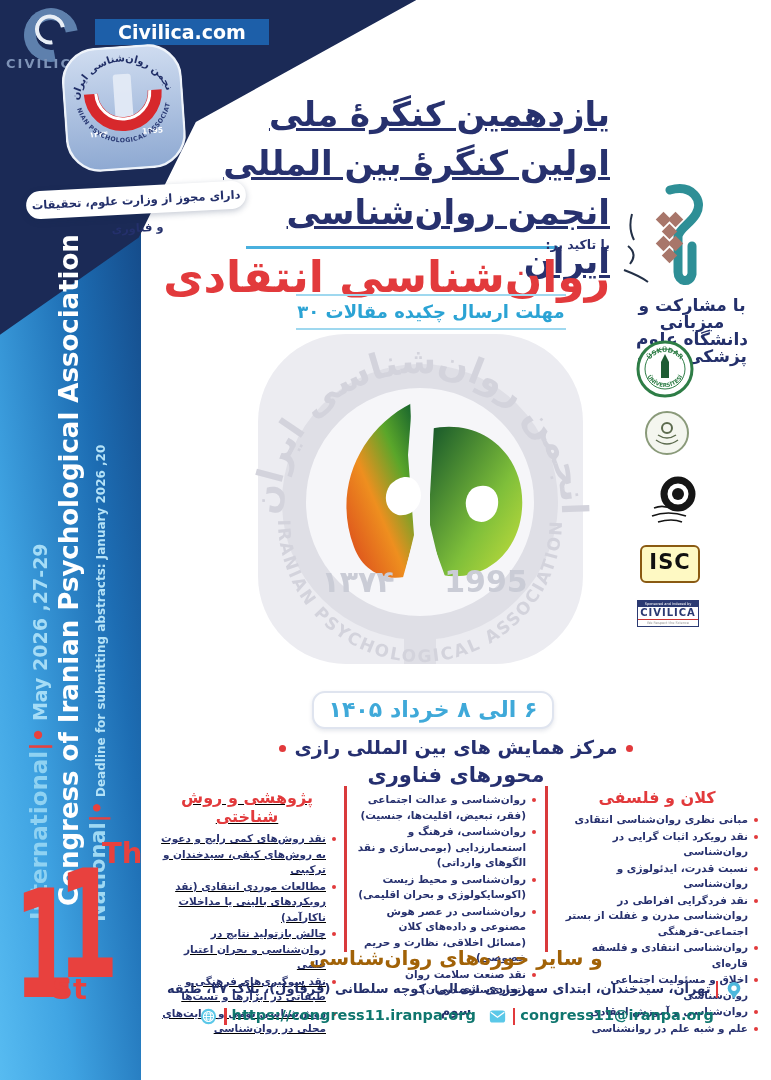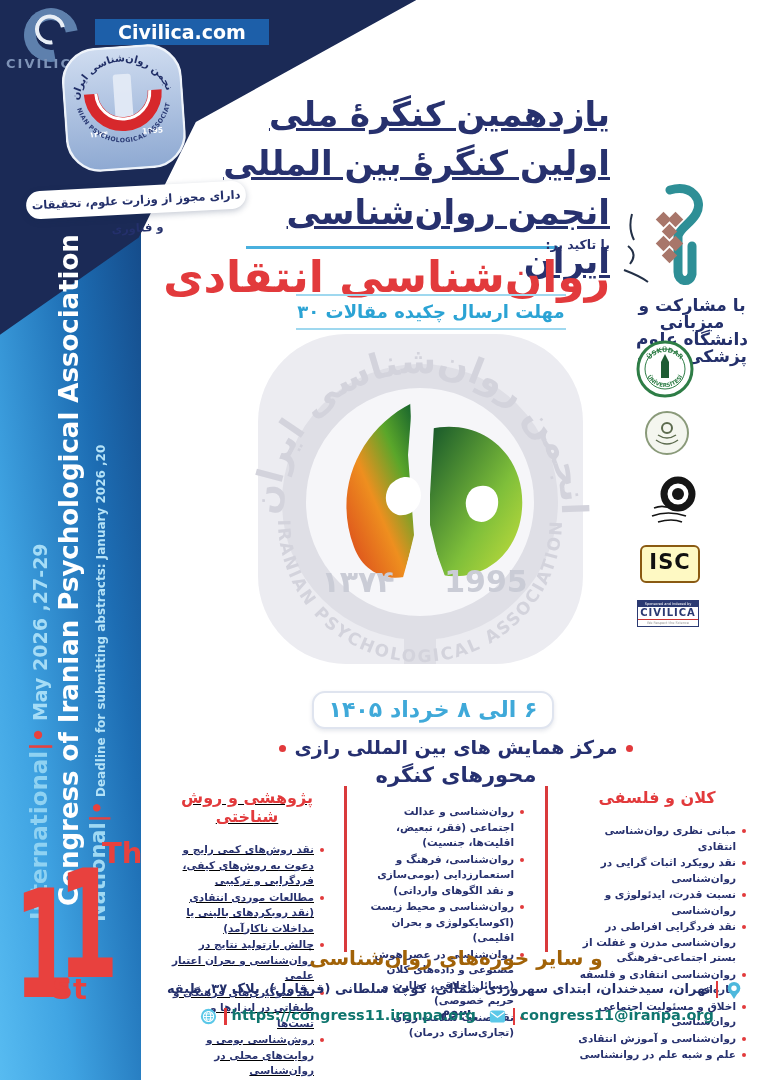--- a/index.html
+++ b/index.html
@@ -54,21 +54,21 @@
   .venue{position:absolute;left:150px;top:736px;width:612px;text-align:center;direction:rtl;
     color:#263070;font-size:19px;font-weight:bold;}
   .venue .dot{display:inline-block;width:7px;height:7px;border-radius:50%;background:#e23a3c;
     vertical-align:middle;margin:0 8px;}
   .section-title{position:absolute;left:150px;top:763px;width:612px;text-align:center;direction:rtl;
     color:#263070;font-size:21px;font-weight:bold;}
   
   .vline{position:absolute;top:786px;height:166px;width:2.5px;background:#d93a3c;}
   .topic-col{position:absolute;top:788px;direction:rtl;}
   .topic-col h3{margin:0 0 5px 0;color:#e23a3c;font-size:16px;font-weight:bold;text-align:center;}
-  .topic-col ul{margin:16px;padding:0;list-style:none;}
+  .topic-col ul{margin:4px;padding:0;list-style:none;}
   .topic-col li{position:relative;color:#27316e;font-size:10.5px;font-weight:bold;
     line-height:15.5px;padding-right:10px;margin-bottom:1px;text-align:right;}
   .topic-col li::before{content:"";position:absolute;right:0;top:6px;width:4px;height:4px;
     border-radius:50%;background:#e23a3c;}
   .topics-footer{position:absolute;left:150px;top:946px;width:612px;text-align:center;direction:rtl;
     color:#a16207;font-size:20px;font-weight:bold;}
   
   .address-row{position:absolute;left:150px;top:978px;width:612px;text-align:center;direction:rtl;
     color:#24306b;font-size:13px;font-weight:bold;line-height:22px;}
   .url-row{position:absolute;left:150px;top:1004px;width:612px;text-align:center;direction:ltr;
@@ -224,21 +224,21 @@
       <text x="258" y="262" font-size="30" font-weight="bold" fill="#caccd6" text-anchor="middle">1995</text>
       <path id="eBot" d="M 50 190 A 142 142 0 0 0 334 190" fill="none"></path>
       <text font-size="17" font-weight="bold" fill="#d3d3dc" letter-spacing="2"><textPath href="#eBot" startOffset="50%" text-anchor="middle">IRANIAN PSYCHOLOGICAL ASSOCIATION</textPath></text>
     </svg>
   </div>
 
   <div class="date-box">۶ الی ۸ خرداد ۱۴۰۵</div>
   <div class="venue">
     <span class="dot"></span><span>مرکز همایش های بین المللی رازی</span><span class="dot"></span>
   </div>
-  <div class="section-title">محورهای کنگره</div>
+  <div class="section-title">محورهای فناوری</div>
 
   <div class="vline" style="left:545px;"></div>
   <div class="vline" style="left:344px;"></div>
 
   <div class="topic-col" style="left:552px;width:210px;">
     <h3>کلان و فلسفی</h3>
     <ul>
       <li>مبانی نظری روان‌شناسی انتقادی</li>
       <li>نقد رویکرد اثبات گرایی در روان‌شناسی</li>
       <li>نسبت قدرت، ایدئولوژی و روان‌شناسی</li>
@@ -256,21 +256,21 @@
       <li>روان‌شناسی، فرهنگ و استعمارزدایی (بومی‌سازی و نقد الگوهای وارداتی)</li>
       <li>روان‌شناسی و محیط زیست (اکوسایکولوژی و بحران اقلیمی)</li>
       <li>روان‌شناسی در عصر هوش مصنوعی و داده‌های کلان (مسائل اخلاقی، نظارت و حریم خصوصی)</li>
       <li>نقد صنعت سلامت روان (تجاری‌سازی درمان)</li>
     </ul>
   </div>
 
   <div class="topic-col" style="left:154px;width:186px;text-decoration:underline;">
     <h3>پژوهشی و روش شناختی</h3>
     <ul>
-      <li>نقد روش‌های کمی رایج و دعوت به روش‌های کیفی، فردگرایی و ترکیبی</li>
+      <li>نقد روش‌های کمی رایج و دعوت به روش‌های کیفی، سیدخندان و ترکیبی</li>
       <li>مطالعات موردی انتقادی (نقد رویکردهای بالینی یا مداخلات ناکارآمد)</li>
       <li>چالش بازتولید نتایج در روان‌شناسی و بحران اعتبار علمی</li>
       <li>نقد سوگیری‌های فرهنگی و طبقاتی در ابزارها و تست‌ها</li>
       <li>روش‌شناسی بومی و روایت‌های محلی در روان‌شناسی</li>
     </ul>
   </div>
 
   <div class="topics-footer">و سایر حوزه‌های روان‌شناسی</div>
 
   <div class="address-row">

